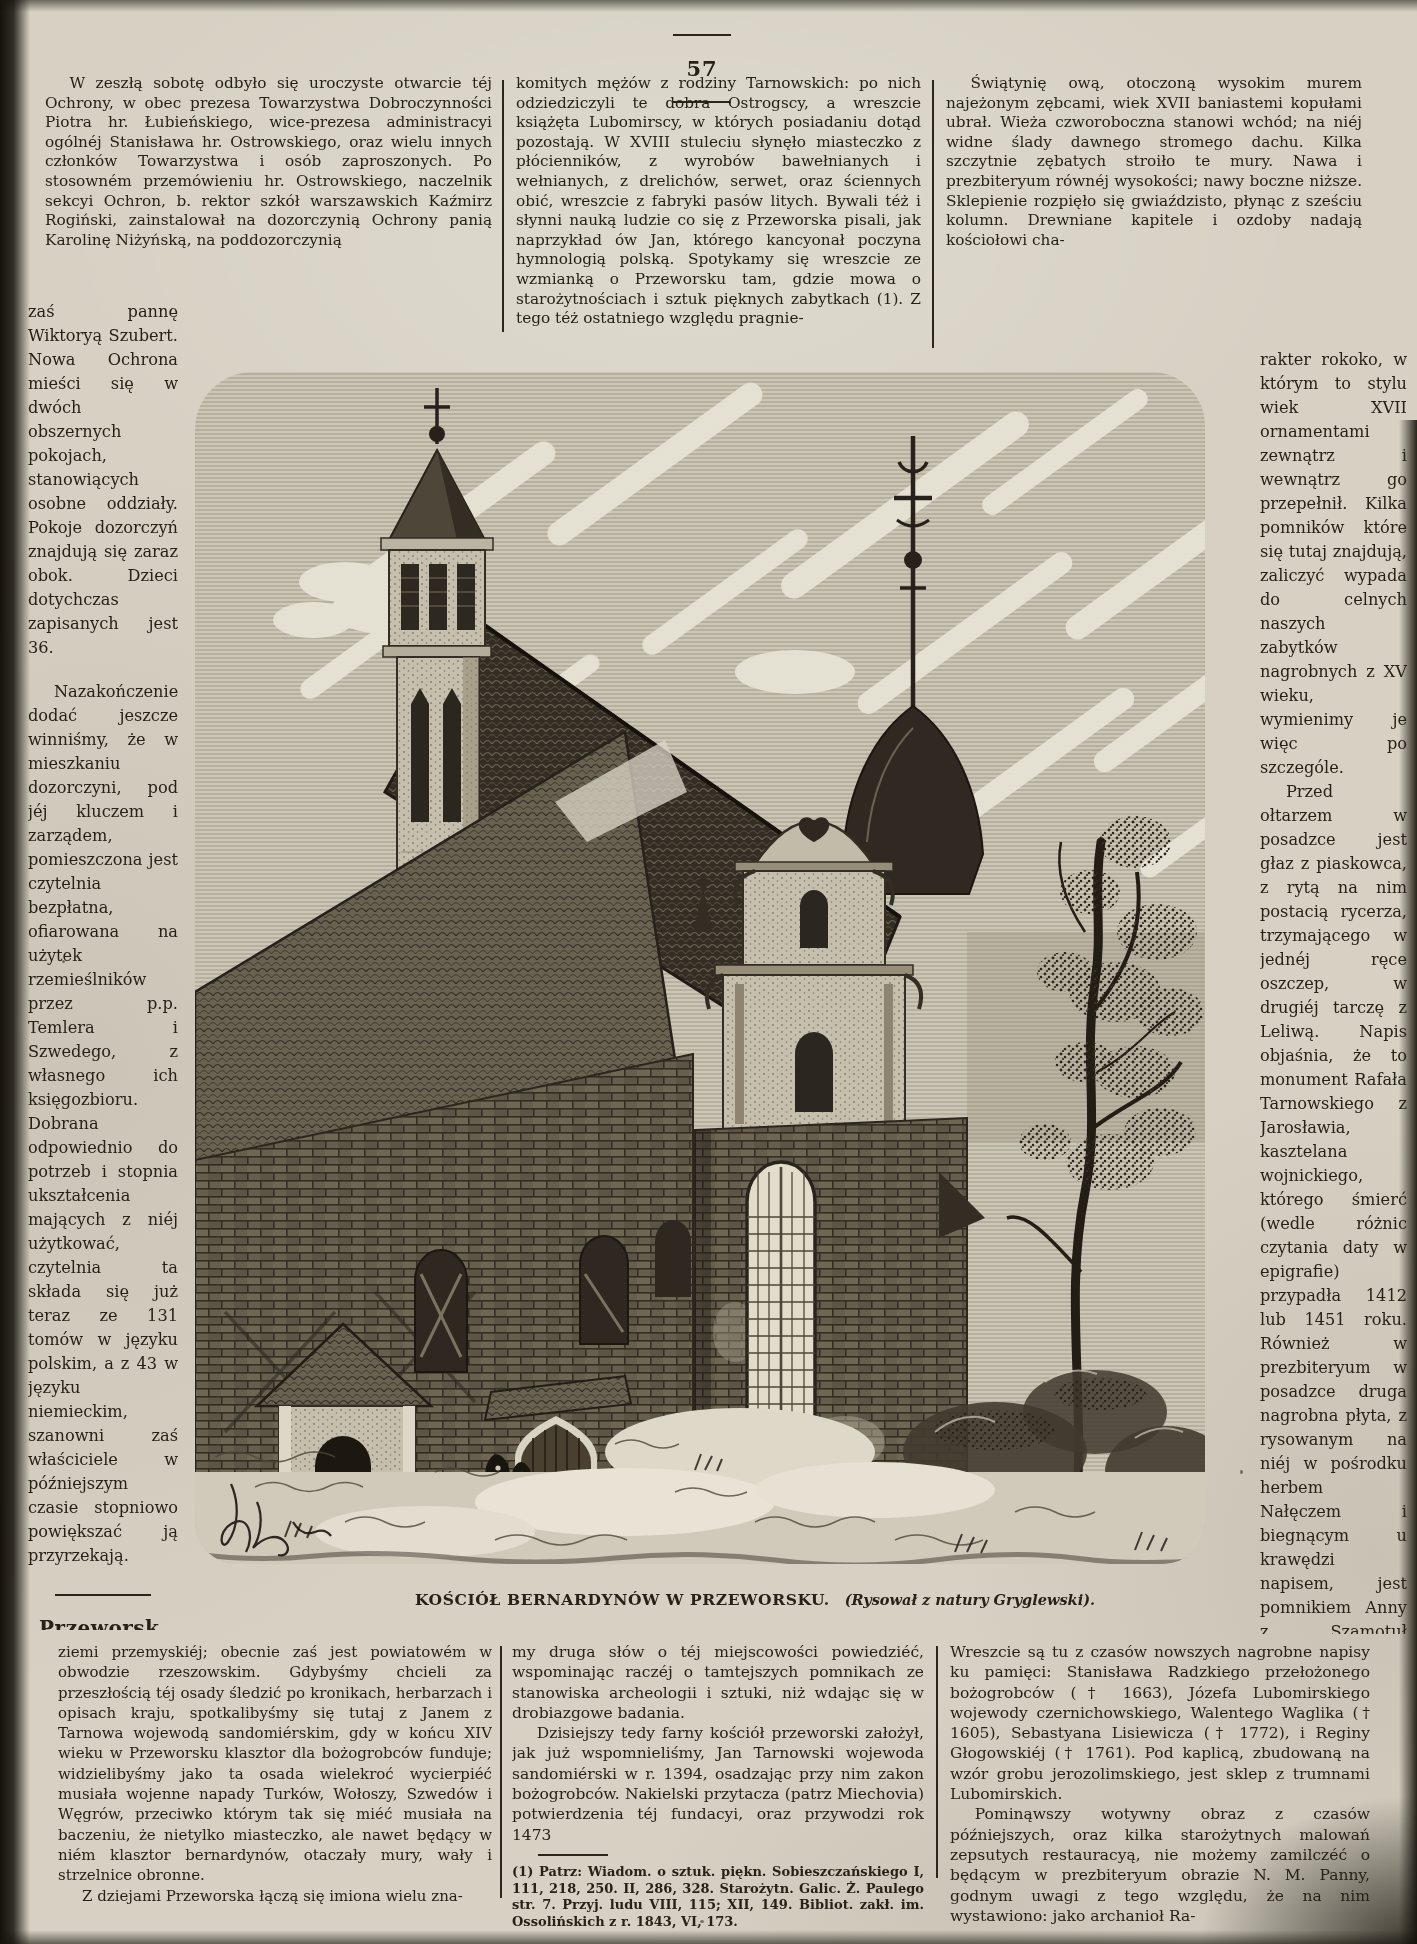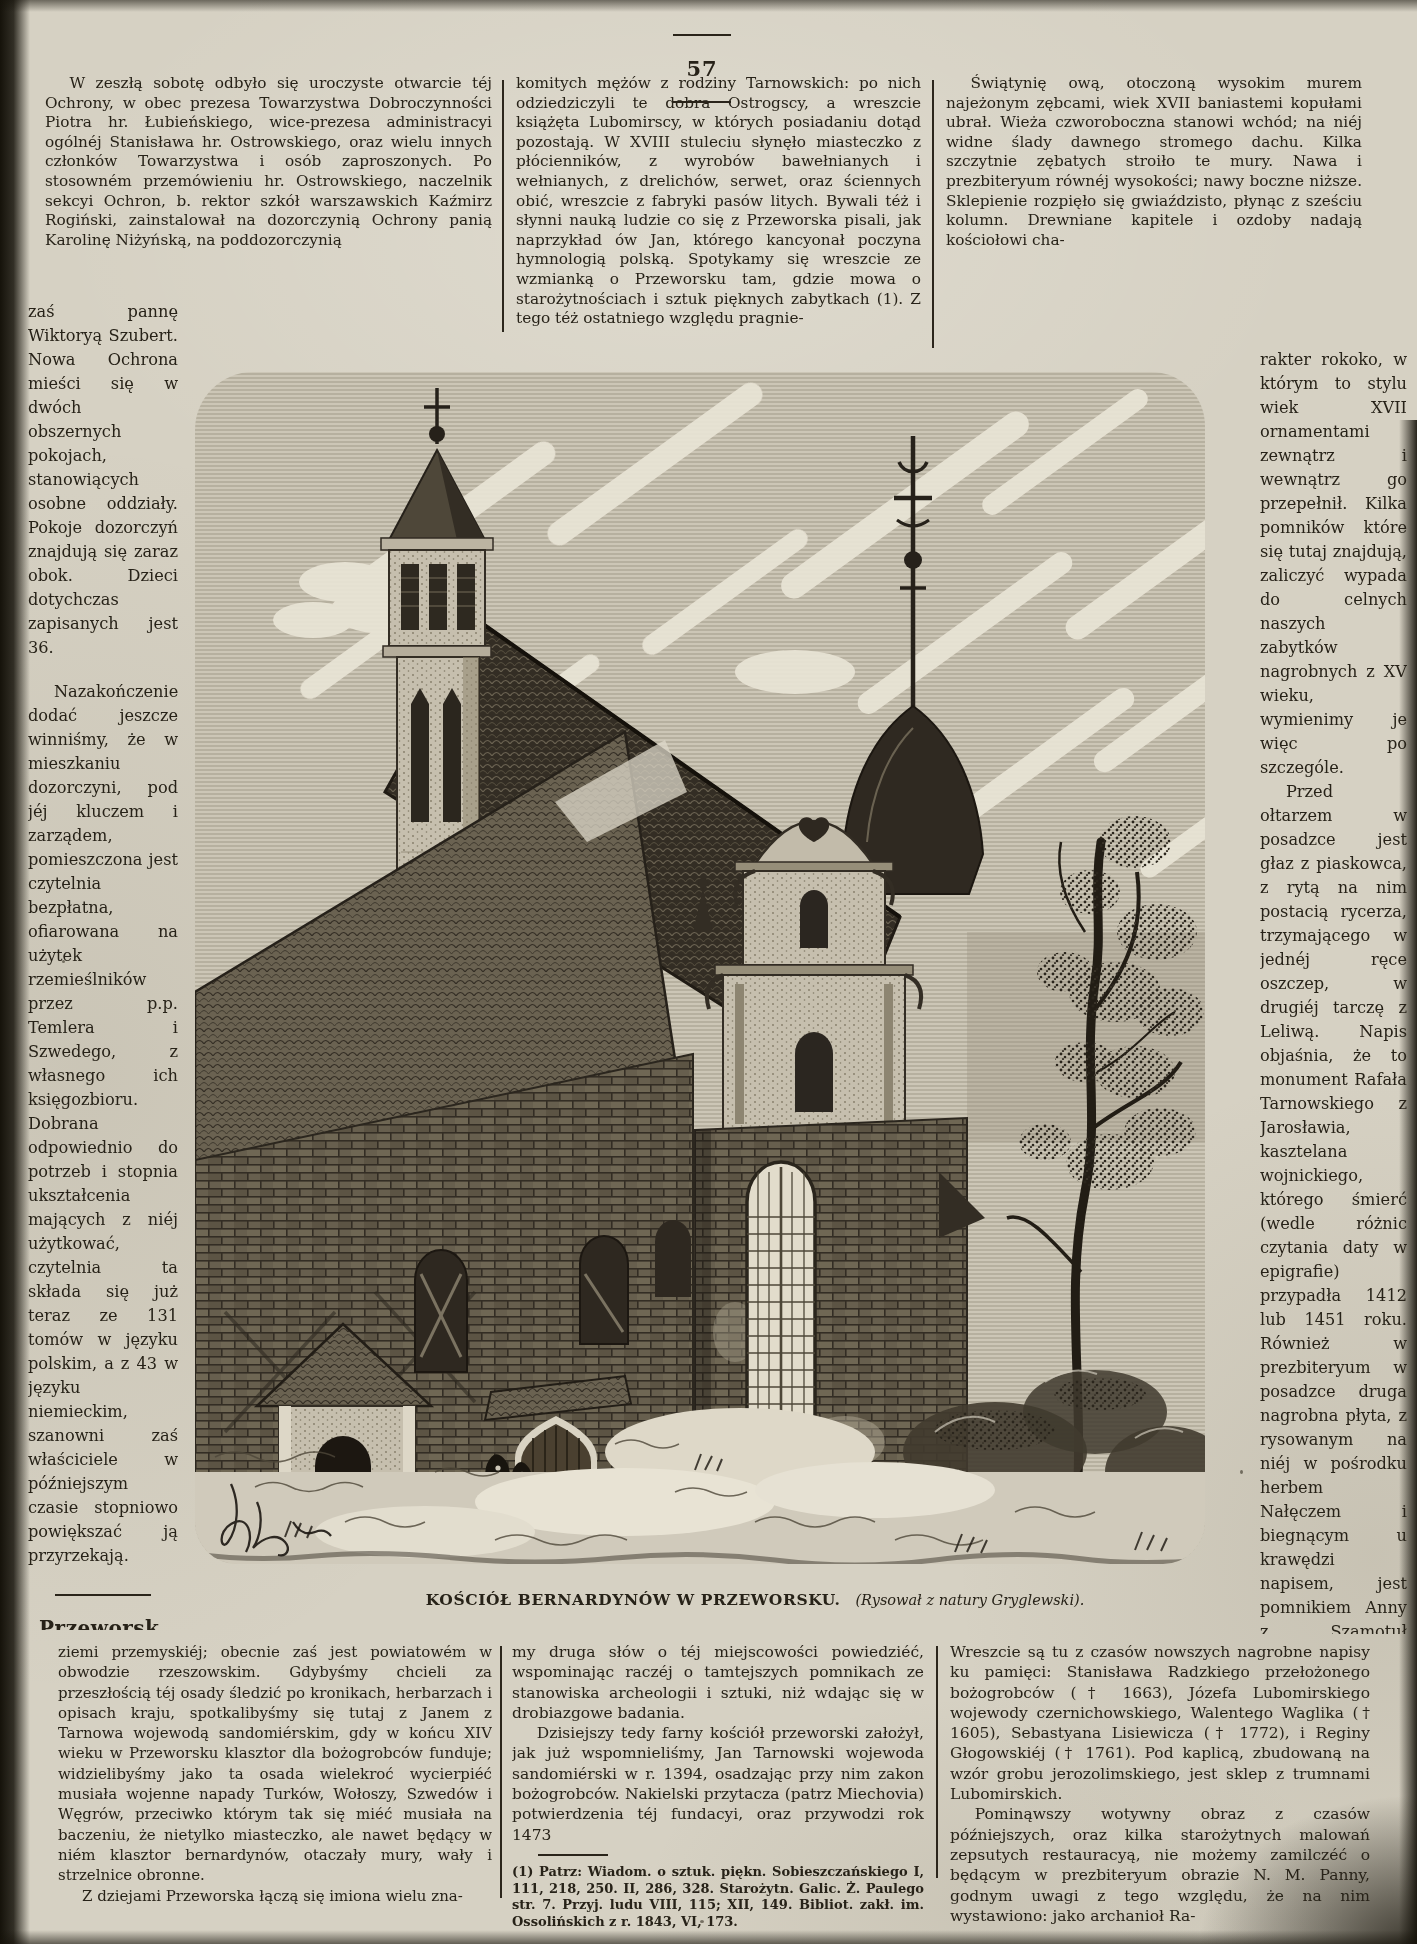--- a/index.html
+++ b/index.html
@@ -56,21 +56,21 @@
     text-indent:0 !important;}
 
   .engraving{position:absolute;left:195px;top:372px;width:1010px;height:1192px;
     border-radius:58px 54px 42px 42px;overflow:hidden;
     box-shadow:inset 0 0 26px 9px rgba(214,209,195,.85);}
   .engraving svg{display:block;}
 
   .caption{position:absolute;left:250px;top:1590px;width:1010px;text-align:center;
     font-size:15.5px;}
   .caption .cap-title{font-weight:bold;letter-spacing:.6px;}
-  .caption .cap-credit{font-weight:normal;font-style:italic;font-size:14.5px;margin-left:10px;}
+  .caption .cap-credit{font-weight:bold;font-style:italic;font-size:14.5px;margin-left:10px;}
 
   .col-bl{left:58px;top:1642px;width:434px;height:292px;font-size:15px;line-height:20.3px;}
   .col-bm{left:512px;top:1642px;width:412px;height:296px;font-size:15.5px;line-height:20.3px;}
   .col-br{left:950px;top:1642px;width:420px;height:290px;font-size:15.5px;line-height:20.3px;}
   .fn-rule{width:70px;height:2px;background:#2a241a;margin:9px 0 8px 26px;}
   .footnote{font-size:13px;line-height:16.6px;font-weight:bold;}
 </style>
 </head>
 <body>
 

